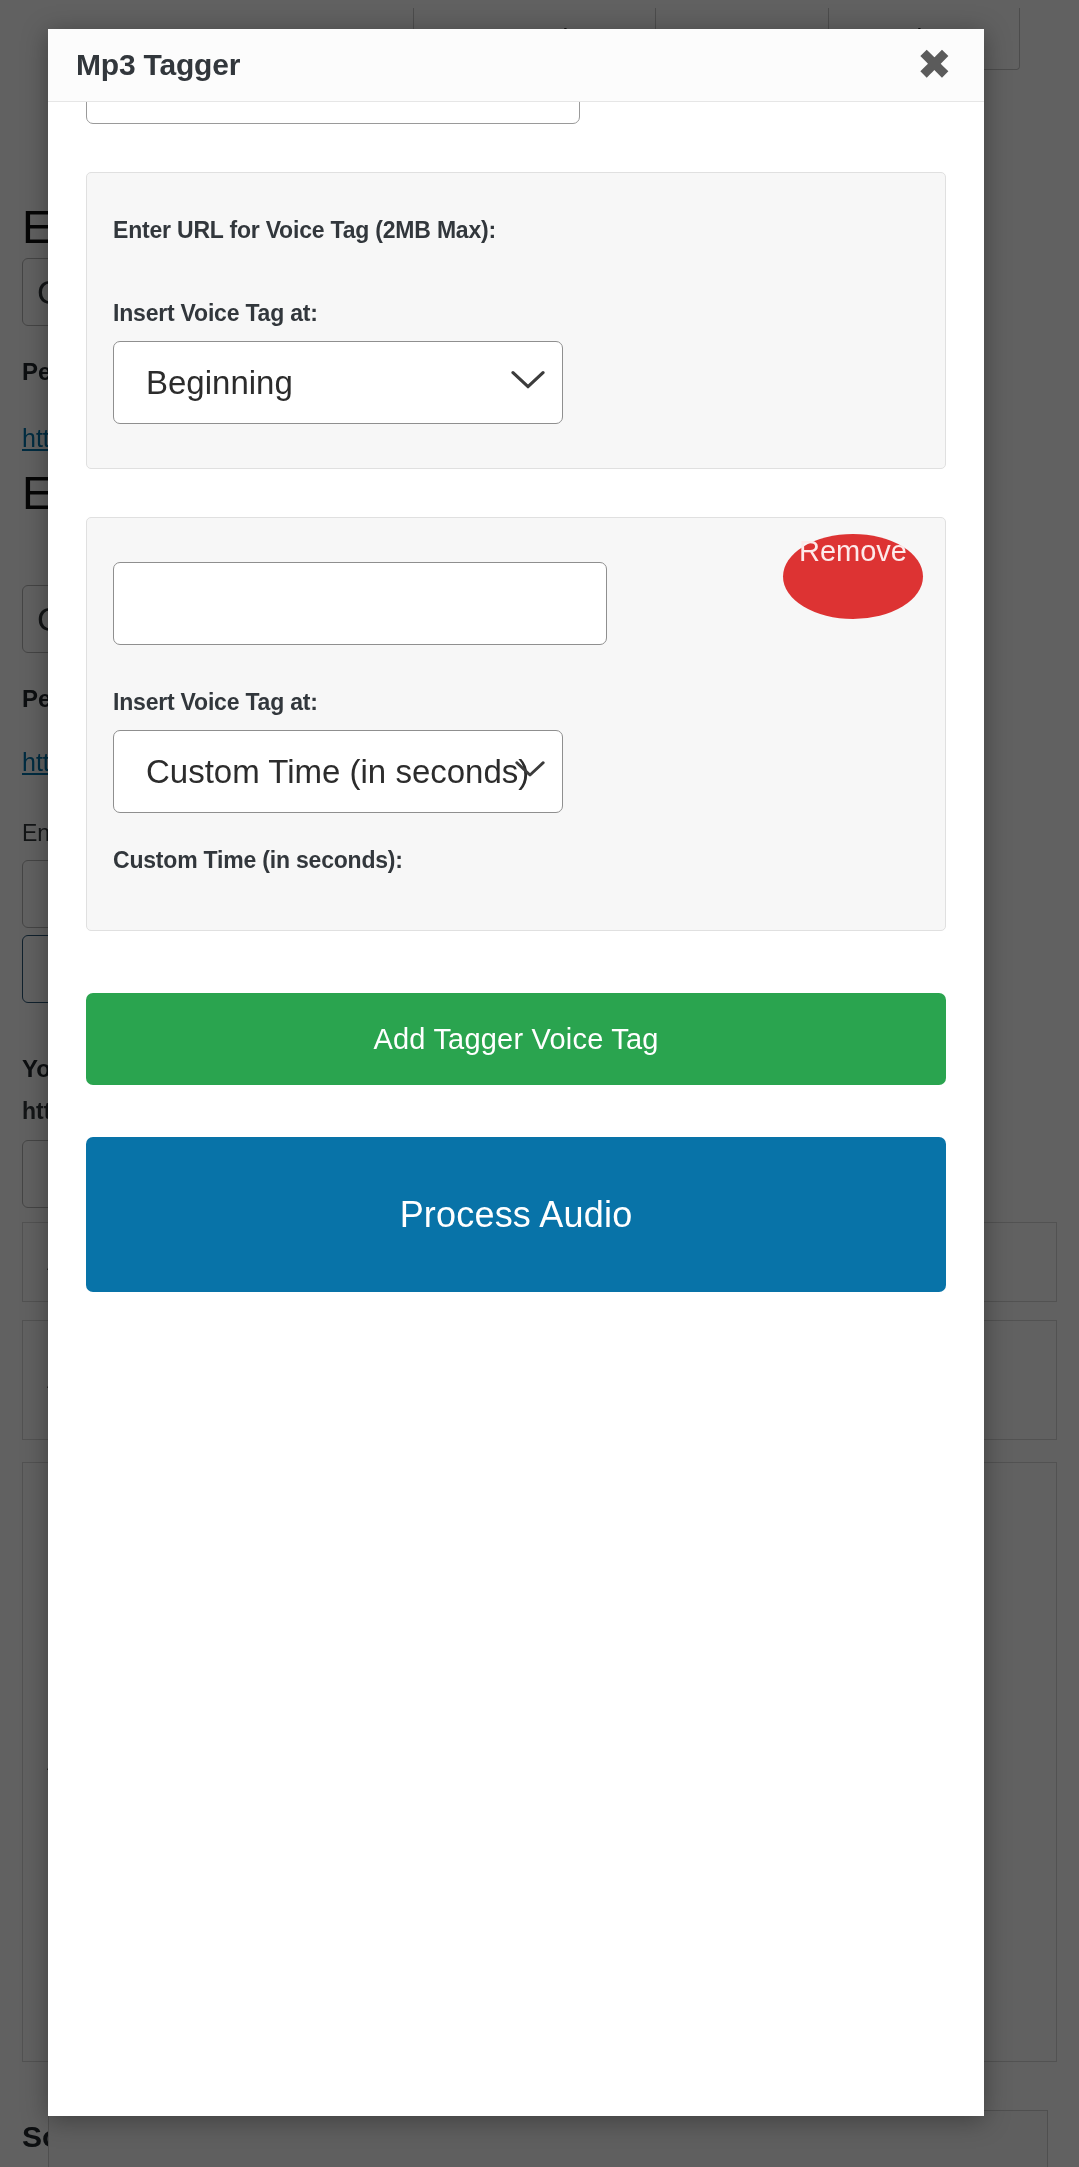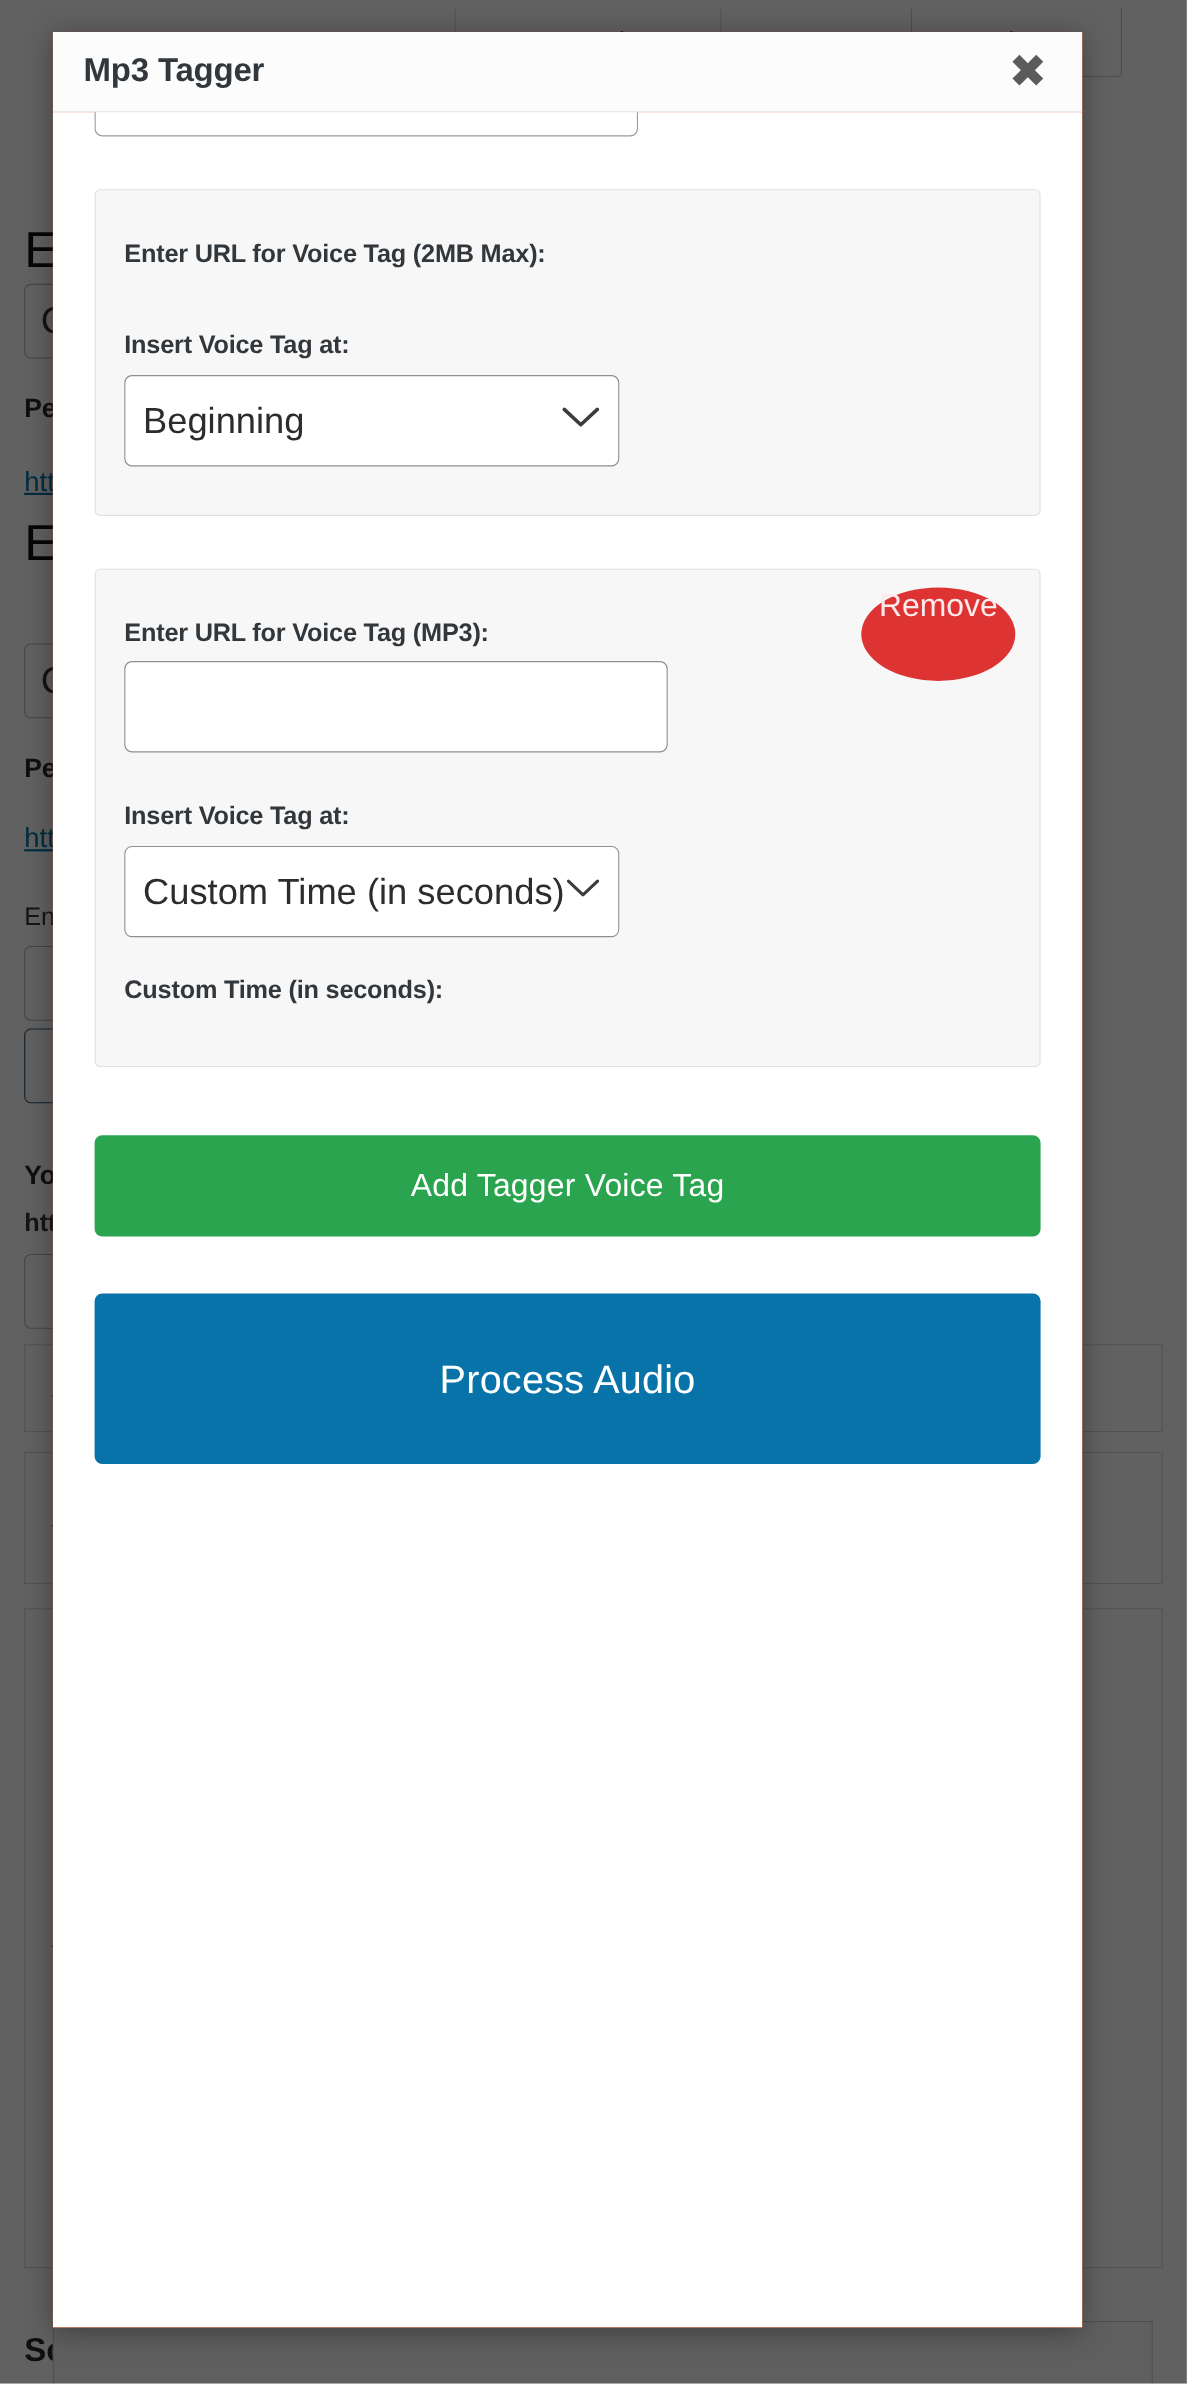--- a/index.html
+++ b/index.html
@@ -200,21 +200,21 @@
     margin-top: 2px;
   }
   .select-box {
     width: 450px;
     height: 83px;
     border: 1px solid #8f8f8f;
     border-radius: 7px;
     background: #ffffff;
     font-size: 33px;
     color: #2c2c2c;
-    padding: 0 54px 0 16px;
+    padding: 0 54px 0 32px;
     display: flex;
     align-items: center;
     white-space: nowrap;
     overflow: hidden;
     cursor: pointer;
   }
   .select-chevron {
     position: absolute;
     right: 18px;
     top: 50%;
@@ -354,21 +354,20 @@
           </svg>
         </span>
       </div>
     </div>
 
     <div class="tag-panel">
       <button class="remove-btn">
         <span>Remove</span>
       </button>
 
-      <div class="field-label">Enter URL for Voice Tag (MP3):</div>
       <input class="text-input wide" type="text" value="" style="">
 
       <div class="field-gap"></div>
 
       <div class="field-label">Insert Voice Tag at:</div>
       <div class="select-wrap">
         <div class="select-box">
           <span>Custom Time (in seconds)</span>
         </div>
         <span class="select-chevron">

